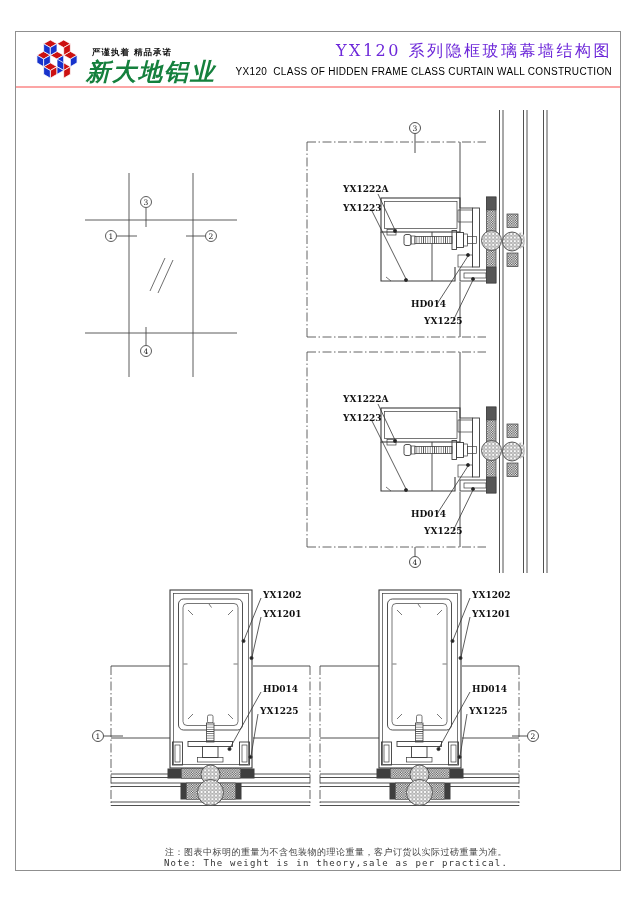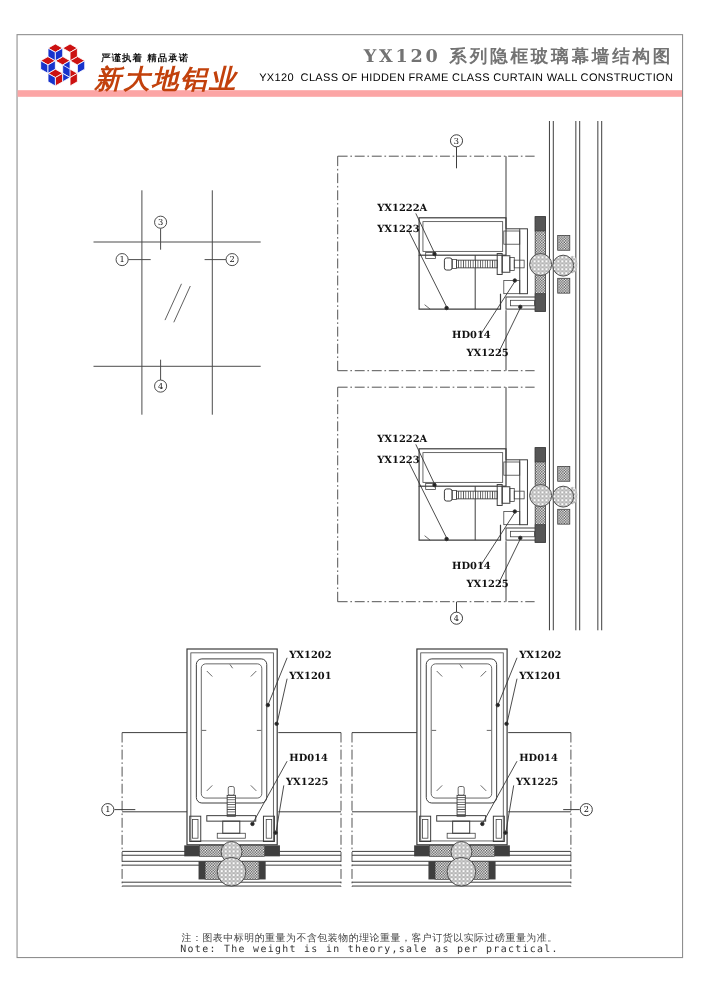--- a/index.html
+++ b/index.html
@@ -1,29 +1,29 @@
 <!DOCTYPE html>
 <html><head>
 <meta charset="utf-8">
 <style>
   html,body{margin:0;padding:0;background:#fff;}
   .page{position:relative;width:640px;height:906px;background:#fff;overflow:hidden;
         font-family:"DejaVu Sans",sans-serif;color:#1a1a1a;}
   .frame{position:absolute;left:15px;top:31px;width:606px;height:840px;
          border:1.5px solid #8f8f8f;background:#fff;box-sizing:border-box;}
   .hdr{position:absolute;left:0;top:0;width:100%;height:56px;
-       border-bottom:6px solid #fca5a5;box-sizing:border-box;}
+       border-bottom:2px solid #fca5a5;box-sizing:border-box;}
   .logo{position:absolute;left:14px;top:7px;width:54px;height:42px;}
   .slogan{position:absolute;left:76px;top:15px;font-size:8.5px;font-weight:700;
           letter-spacing:1px;color:#111;}
   .company{position:absolute;left:70px;top:24px;font-size:24px;font-weight:700;
-           font-style:italic;font-family:Liberation Sans, sans-serif;color:#c2410c;letter-spacing:2px;}
+           font-style:italic;font-family:Liberation Sans, sans-serif;color:#15803d;letter-spacing:2px;}
   .titles{position:absolute;right:8px;top:9px;text-align:right;}
-  .t-cn{font-size:16px;font-weight:700;font-family:"DejaVu Serif",serif;
-        letter-spacing:2.5px;color:#737373;white-space:pre;}
+  .t-cn{font-size:16px;font-weight:400;font-family:"DejaVu Serif",serif;
+        letter-spacing:2.5px;color:#6d28d9;white-space:pre;}
   .t-en{font-size:10px;font-family:"Liberation Sans",sans-serif;color:#000;
         letter-spacing:.3px;margin-top:4px;white-space:pre;}
   svg.canvas{position:absolute;left:0;top:0;}
   .dd{stroke-dasharray:9 2.5 1.5 2.5;stroke-width:.8;}
   .lbl{font-family:"DejaVu Serif",serif;font-size:9px;font-weight:700;fill:#111;stroke:none;}
   .cnum{font-family:"DejaVu Serif",serif;font-size:7.5px;fill:#111;stroke:none;
         text-anchor:middle;}
   .note-cn{position:absolute;left:0;top:845px;width:640px;text-align:center;
            font-size:9px;color:#444;letter-spacing:.5px;}
   .note-en{position:absolute;left:0;top:857px;width:640px;text-align:center;

